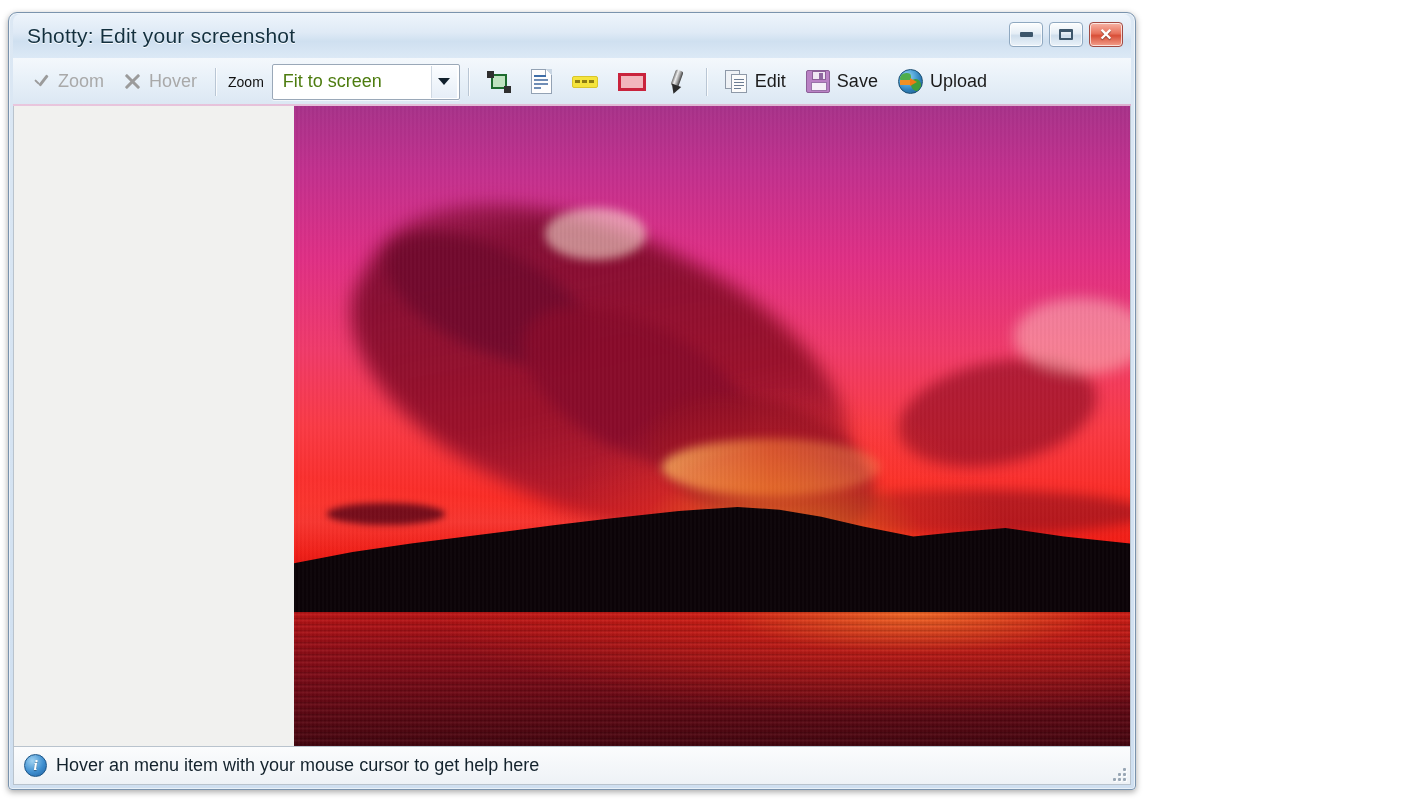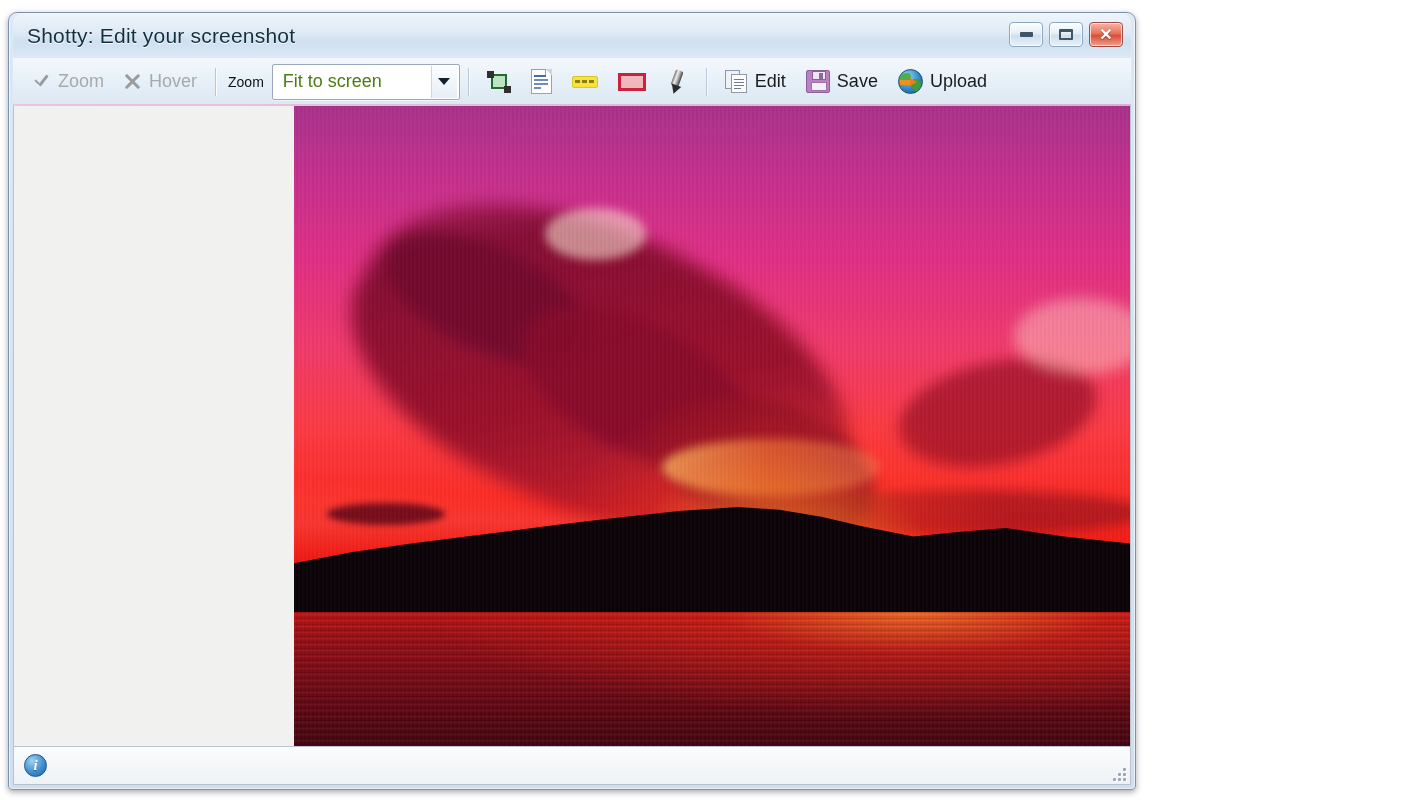--- a/index.html
+++ b/index.html
@@ -459,20 +459,21 @@
       <div class="cloud cloud-tiny"></div>
       <div class="sunglow"></div>
       <div class="mountains"></div>
       <div class="water"></div>
       <div class="grain"></div>
     </div>
   </div>
 
   <div id="statusbar">
     <span class="ic-info">i</span>
+    <span id="status-text">Hover an menu item with your mouse cursor to get help here</span>
     <span id="resize-grip">
       <i style="right:0;bottom:0;"></i>
       <i style="right:5px;bottom:0;"></i>
       <i style="right:10px;bottom:0;"></i>
       <i style="right:0;bottom:5px;"></i>
       <i style="right:5px;bottom:5px;"></i>
       <i style="right:0;bottom:10px;"></i>
     </span>
   </div>
 

